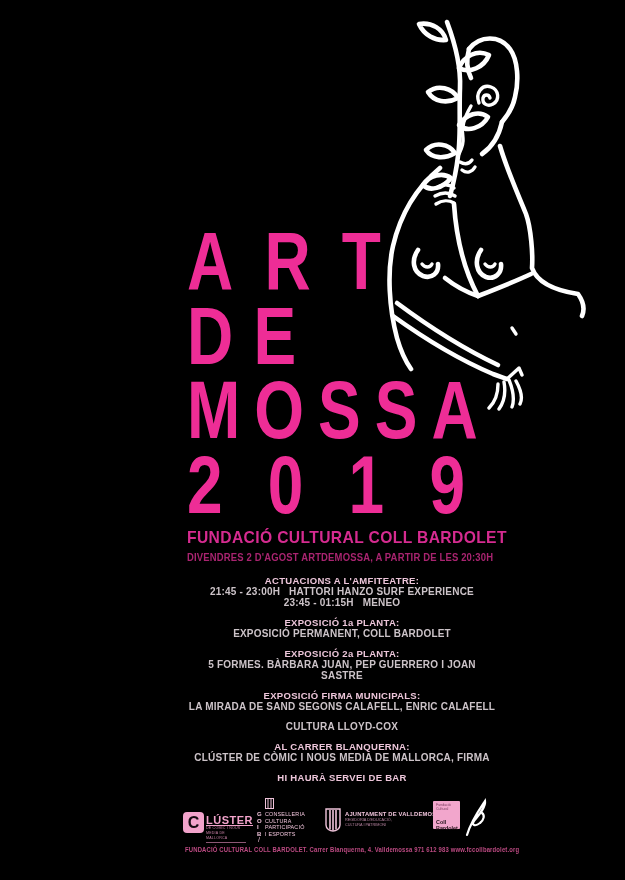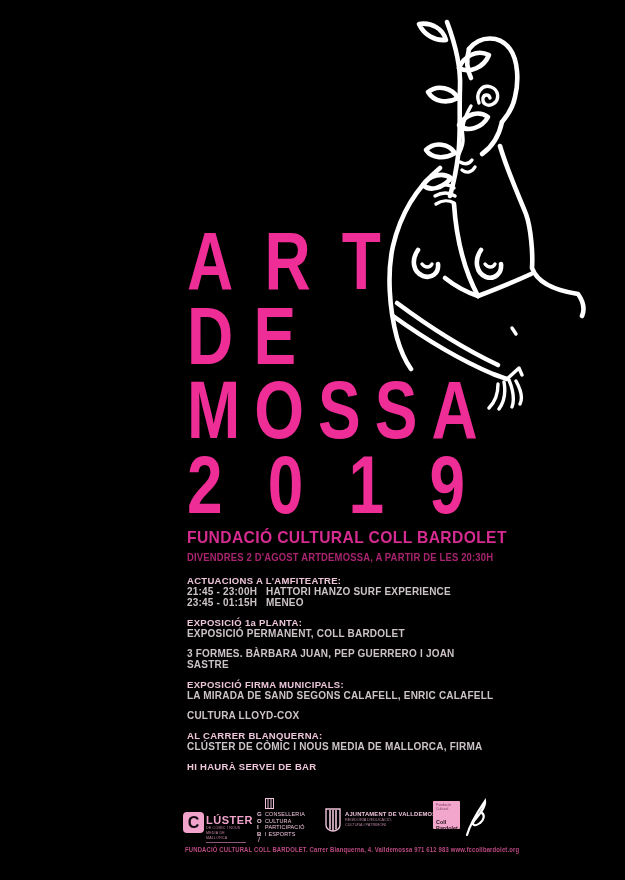--- a/index.html
+++ b/index.html
@@ -24,21 +24,21 @@
     font-size:17px;letter-spacing:.4px;white-space:nowrap;
     transform:scaleX(0.92);transform-origin:left top;
   }
   .event-info{
     position:absolute;left:167px;top:551px;color:#A92470;font-weight:700;
     font-size:11px;letter-spacing:.2px;white-space:nowrap;
     transform:scaleX(0.86);transform-origin:left top;
   }
   
   .sections{position:absolute;left:167px;top:575px;width:310px;}
-  .section{margin-bottom:9px;}
+  .section{margin-bottom:9px;text-align:center;}
   .section-header{
     color:#EDC6DA;font-weight:700;font-size:9.5px;line-height:11px;
     letter-spacing:.3px;white-space:pre-wrap;
   }
   .section-line{
     color:#CCC3C8;font-weight:700;font-size:10px;line-height:11px;
     letter-spacing:.2px;white-space:pre-wrap;
   }
   
   .figure-art{position:absolute;left:330px;top:8px;}
@@ -49,21 +49,21 @@
   .logos{position:absolute;left:163px;top:798px;width:310px;height:44px;}
   .logo{position:absolute;}
   
   .logo-cluster{left:0;top:14px;display:flex;align-items:flex-start;}
   .cluster-badge{
     width:21px;height:21px;background:#F2A3CB;border-radius:4px;
     display:flex;align-items:center;justify-content:center;
     color:#140a10;font-weight:700;font-size:16px;
   }
   .cluster-text{margin-left:2px;padding-top:3px;}
-  .cluster-name{color:#F2A3CB;font-weight:700;font-size:11px;letter-spacing:.5px;line-height:11px;}
+  .cluster-name{color:#F2A3CB;font-weight:700;font-size:11px;letter-spacing:.5px;line-height:11px;text-decoration:underline;}
   .cluster-sub{color:#C77FA5;font-size:3.6px;line-height:5px;letter-spacing:.2px;border-bottom:1px solid #8c5875;padding-bottom:1px;width:40px;}
   
   .logo-goib{left:74px;top:0;}
   .goib-crest{display:block;margin-left:8px;margin-bottom:2px;}
   .goib-row{display:flex;line-height:6.6px;}
   .goib-letter{color:#EFC3DA;font-weight:700;font-size:6px;width:8px;}
   .goib-word{color:#EFC3DA;font-size:5.4px;letter-spacing:.2px;}
   .goib-slash{color:#EFC3DA;font-size:7px;line-height:6px;margin-left:1px;}
   
   .logo-ajuntament{left:142px;top:10px;display:flex;align-items:flex-start;}
@@ -138,21 +138,22 @@
     <div class="section">
       <div class="section-header">ACTUACIONS A L'AMFITEATRE:</div>
       <div class="section-line">21:45 - 23:00H   HATTORI HANZO SURF EXPERIENCE</div>
       <div class="section-line">23:45 - 01:15H   MENEO</div>
     </div>
     <div class="section">
       <div class="section-header">EXPOSICIÓ 1a PLANTA:</div>
       <div class="section-line">EXPOSICIÓ PERMANENT, COLL BARDOLET</div>
     </div>
     <div class="section">
-      <div class="section-line">3 FORMES. BÀRBARA JUAN, PEP GUERRERO I JOAN SASTRE</div>
+      <div class="section-header">EXPOSICIÓ 2a PLANTA:</div>
+      <div class="section-line">5 FORMES. BÀRBARA JUAN, PEP GUERRERO I JOAN SASTRE</div>
     </div>
     <div class="section">
       <div class="section-header">EXPOSICIÓ FIRMA MUNICIPALS:</div>
       <div class="section-line">LA MIRADA DE SAND SEGONS CALAFELL, ENRIC CALAFELL</div>
     </div>
     <div class="section">
       <div class="section-line">CULTURA LLOYD-COX</div>
     </div>
     <div class="section">
       <div class="section-header">AL CARRER BLANQUERNA:</div>

